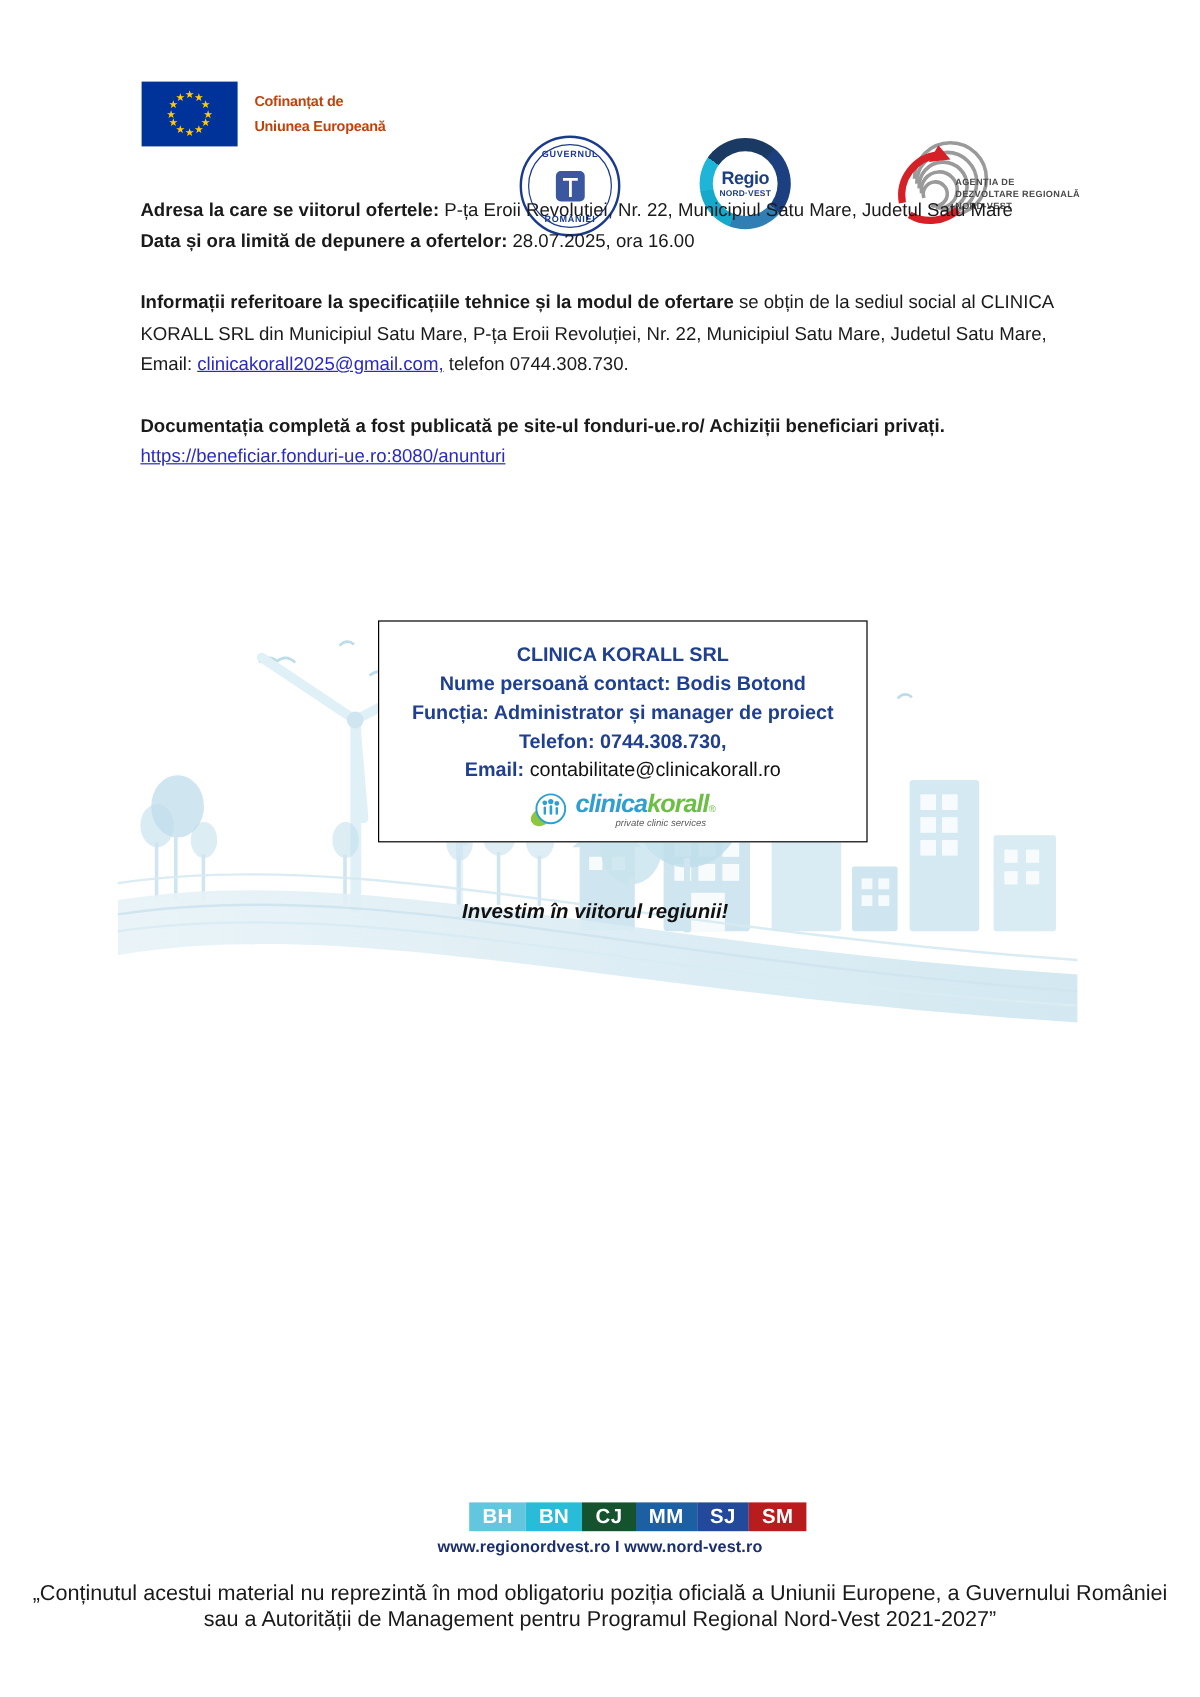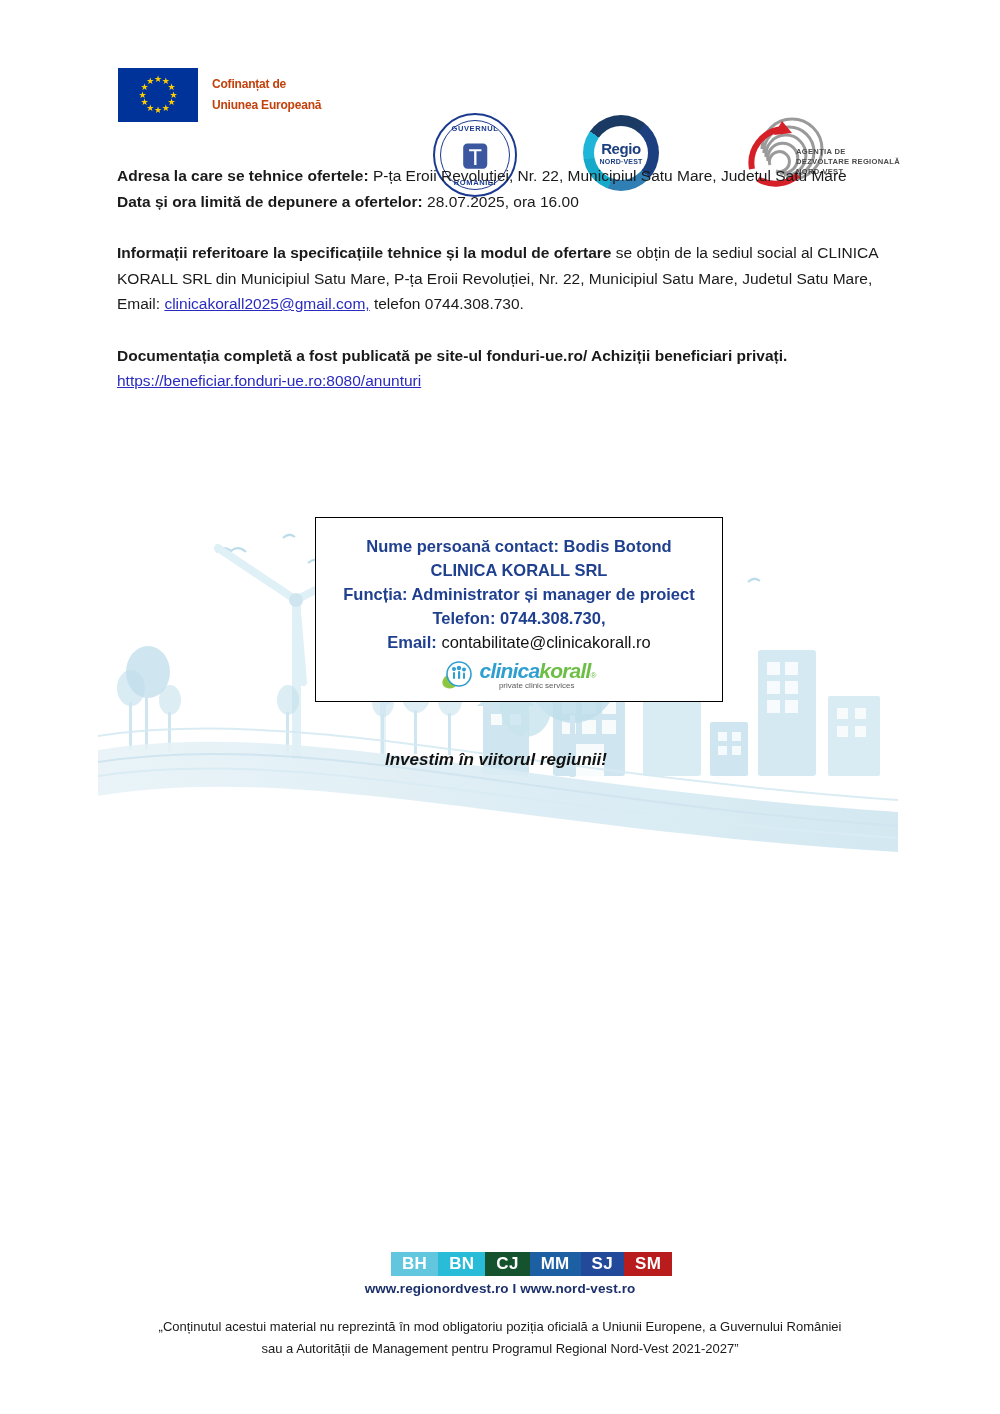--- a/index.html
+++ b/index.html
@@ -178,22 +178,22 @@
   .kl-clinica {
     font-size: 21px; font-weight: bold; font-style: italic;
     color: #2f9fd0; letter-spacing: -0.8px;
   }
   .kl-korall {
     font-size: 21px; font-weight: bold; font-style: italic;
     color: #6cbe45; letter-spacing: -0.8px;
   }
   .kl-reg { font-size: 8px; color: #6cbe45; }
   .kl-tag {
-    font-size: 8px; color: #5a5a5a;
-    align-self: flex-end; margin-top: -2px; margin-right: 22px;
+    font-size: 8px; font-style: italic; color: #5a5a5a;
+    align-self: flex-end; margin-top: -2px; margin-right: 8px;
   }
 
   
   .slogan {
     position: absolute;
     left: 385px; top: 750px;
     font-size: 17px;
     font-weight: bold;
     font-style: italic;
     color: #111111;
@@ -221,21 +221,21 @@
     text-align: center;
     font-size: 13.5px;
     font-weight: bold;
     color: #1b2f6b;
     letter-spacing: .1px;
   }
   .footer-disclaimer {
     position: absolute;
     left: 0; top: 1316px; width: 1000px;
     text-align: center;
-    font-size: 13px;
+    font-size: 18px;
     line-height: 22px;
     color: #1a1a1a;
   }
 </style>
 </head>
 <body>
 
 <div class="logo-strip">
 
   <div class="logo-eu">
@@ -293,21 +293,21 @@
       <div>AGENȚIA DE</div>
       <div>DEZVOLTARE REGIONALĂ</div>
       <div>NORD-VEST</div>
     </div>
   </div>
 </div>
 
 <div class="doc-body">
 
   <p class="para-block">
-    <b>Adresa la care se tehnice ofertele:</b><span> P-ța Eroii Revoluției, Nr. 22, Municipiul Satu Mare, Judetul Satu Mare</span>
+    <b>Adresa la care se viitorul ofertele:</b><span> P-ța Eroii Revoluției, Nr. 22, Municipiul Satu Mare, Judetul Satu Mare</span>
   </p>
 
   <p class="para-block">
     <b>Data și ora limită de depunere a ofertelor:</b><span> 28.07.2025, ora 16.00</span>
   </p>
 
   <div class="gap"></div>
 
   <p class="para-block">
     <b>Informații referitoare la specificațiile tehnice și la modul de ofertare</b><span> se obțin de la sediul social al CLINICA KORALL  SRL din Municipiul Satu Mare, P-ța Eroii Revoluției, Nr. 22, Municipiul Satu Mare, Judetul Satu Mare,  Email: </span><a class="lnk" href="#">clinicakorall2025@gmail.com,</a><span> telefon 0744.308.730.</span>
@@ -458,22 +458,22 @@
 
   <g opacity=".9">
     <path d="M0 250 C200 218 430 288 800 312 L800 352 C430 330 200 262 0 296 Z" fill="url(#waveg)"></path>
     <path d="M0 262 C210 230 430 300 800 326" fill="none" stroke="#cce3ee" stroke-width="2"></path>
     <path d="M0 276 C210 246 430 314 800 338" fill="none" stroke="#d7eaf2" stroke-width="2"></path>
     <path d="M0 236 C200 206 430 274 800 300" fill="none" stroke="#d7eaf2" stroke-width="2"></path>
   </g>
 </svg>
 
 <div class="contact-box">
+  <div class="cb-line">CLINICA KORALL SRL</div>
   <div class="cb-line">Nume persoană contact: Bodis Botond</div>
-  <div class="cb-line">CLINICA KORALL SRL</div>
   <div class="cb-line">Funcția: Administrator și manager de proiect</div>
   <div class="cb-line">Telefon: 0744.308.730,</div>
   <div class="cb-line">
     <span>Email:</span><span class="cb-email-val"> contabilitate@clinicakorall.ro</span>
   </div>
 
   <div class="cb-logo">
     <svg class="kl-mark" viewBox="0 0 34 30">
       <ellipse cx="9" cy="21" rx="9" ry="7" fill="#8dc63f" transform="rotate(-28 9 21)"></ellipse>
       <circle cx="17" cy="14" r="12" fill="#ffffff" stroke="#2f9fd0" stroke-width="1.6"></circle>

